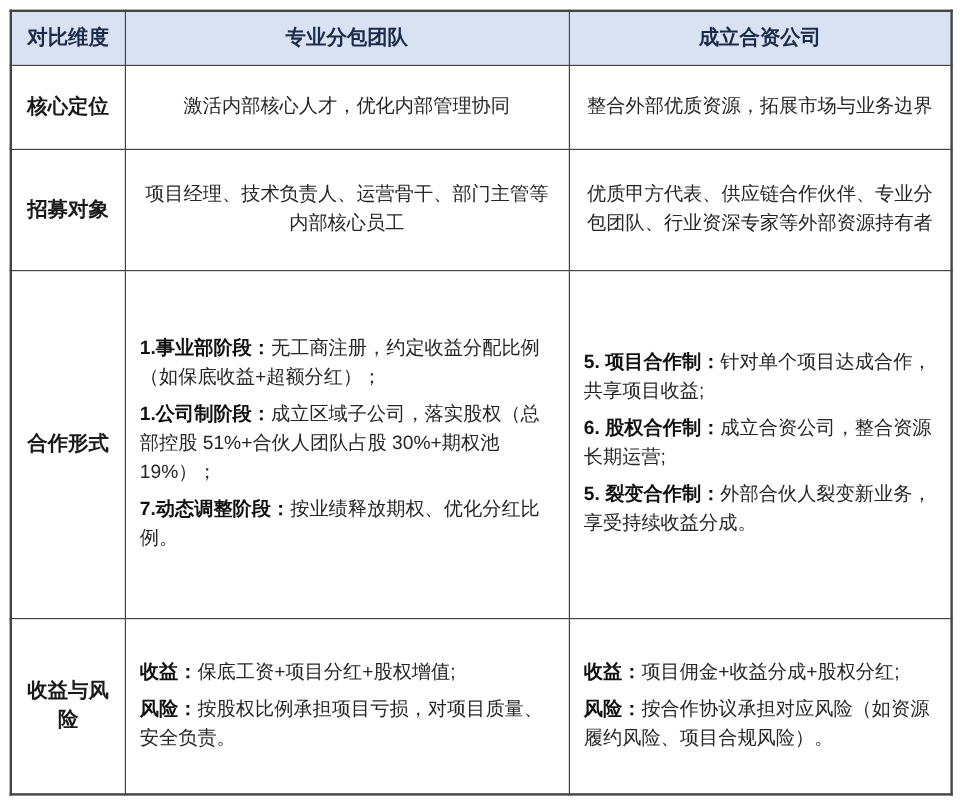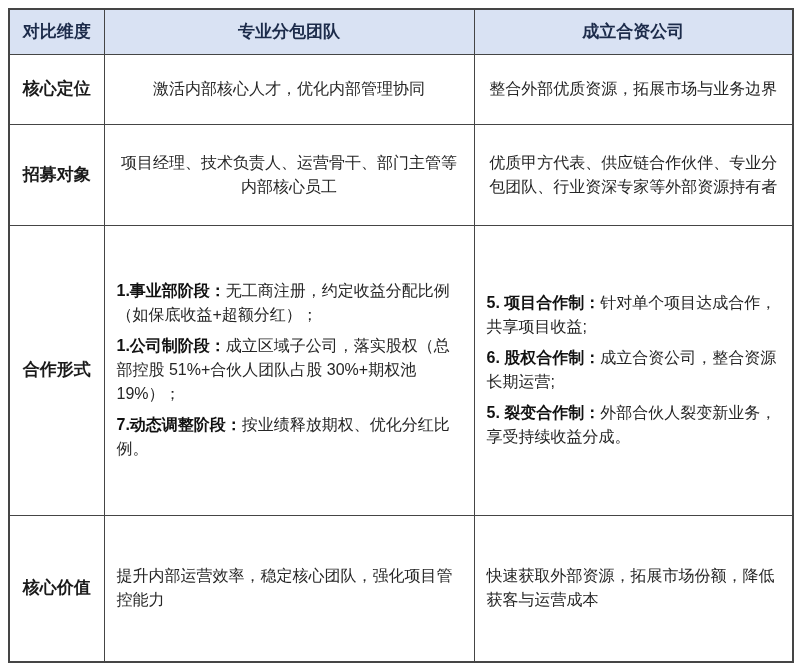--- a/index.html
+++ b/index.html
@@ -119,23 +119,25 @@
             <p><b>1.公司制阶段：</b>成立区域子公司，落实股权（总部控股 51%+合伙人团队占股 30%+期权池 19%）；</p>
             <p><b>7.动态调整阶段：</b>按业绩释放期权、优化分红比例。</p>
           </td>
           <td class="cell">
             <p><b>5. 项目合作制：</b>针对单个项目达成合作，共享项目收益;</p>
             <p><b>6. 股权合作制：</b>成立合资公司，整合资源长期运营;</p>
             <p><b>5. 裂变合作制：</b>外部合伙人裂变新业务，享受持续收益分成。</p>
           </td>
         </tr>
         <tr>
-          <th class="dim">核心价值</th>
+          <th class="dim">收益与风险</th>
           <td class="cell">
-            <p>提升内部运营效率，稳定核心团队，强化项目管控能力</p>
+            <p><b>收益：</b>保底工资+项目分红+股权增值;</p>
+            <p><b>风险：</b>按股权比例承担项目亏损，对项目质量、安全负责。</p>
           </td>
           <td class="cell">
-            <p>快速获取外部资源，拓展市场份额，降低获客与运营成本</p>
+            <p><b>收益：</b>项目佣金+收益分成+股权分红;</p>
+            <p><b>风险：</b>按合作协议承担对应风险（如资源履约风险、项目合规风险）。</p>
           </td>
         </tr>
       </tbody>
   </table>
 </div>
 
 </body></html>

